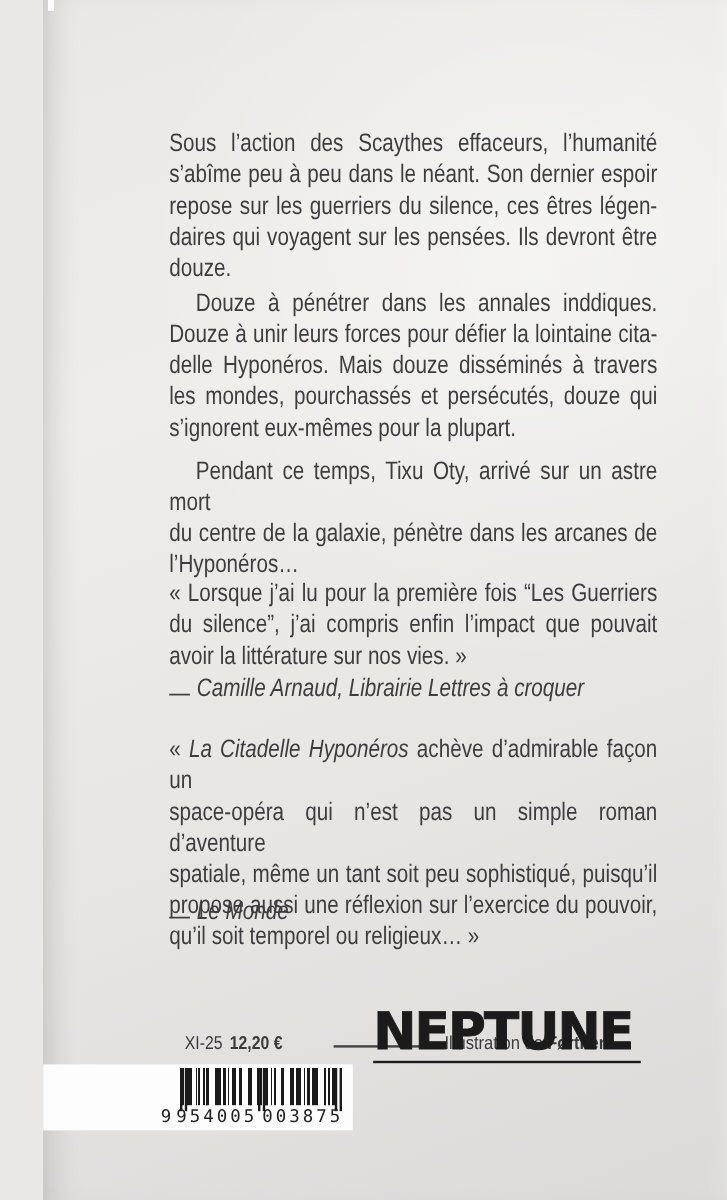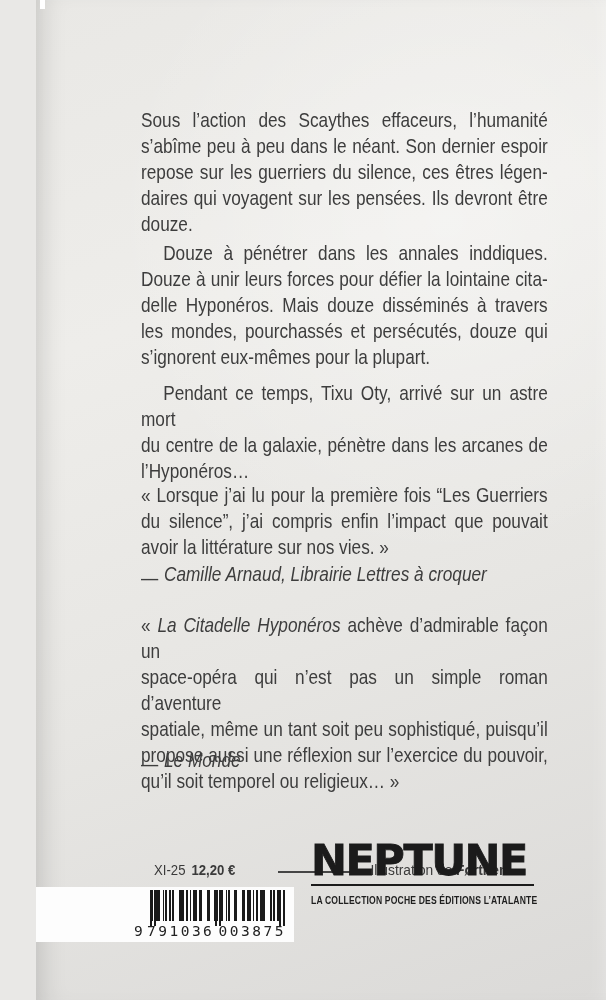--- a/index.html
+++ b/index.html
@@ -136,25 +136,22 @@
   <div class="barcode-box">
     <div class="bars"></div>
     <div class="guard g1"></div>
     <div class="guard g2"></div>
     <div class="guard g3"></div>
     <div class="guard g4"></div>
     <div class="guard g5"></div>
     <div class="guard g6"></div>
     <div class="bc-digits">
       <span>9</span>
-      <span class="grp">791036</span>
+      <span class="grp">954005</span>
       <span class="grp">003875</span>
     </div>
   </div>
 
   <div class="neptune">
     <div class="np-word">NEPTUNE</div>
     <div class="np-rule"></div>
-    <div class="np-tagline">
-      <span class="np-tagline-inner">LA COLLECTION POCHE DES ÉDITIONS L’ATALANTE</span>
-    </div>
   </div>
 </div>
 
 </body></html>

